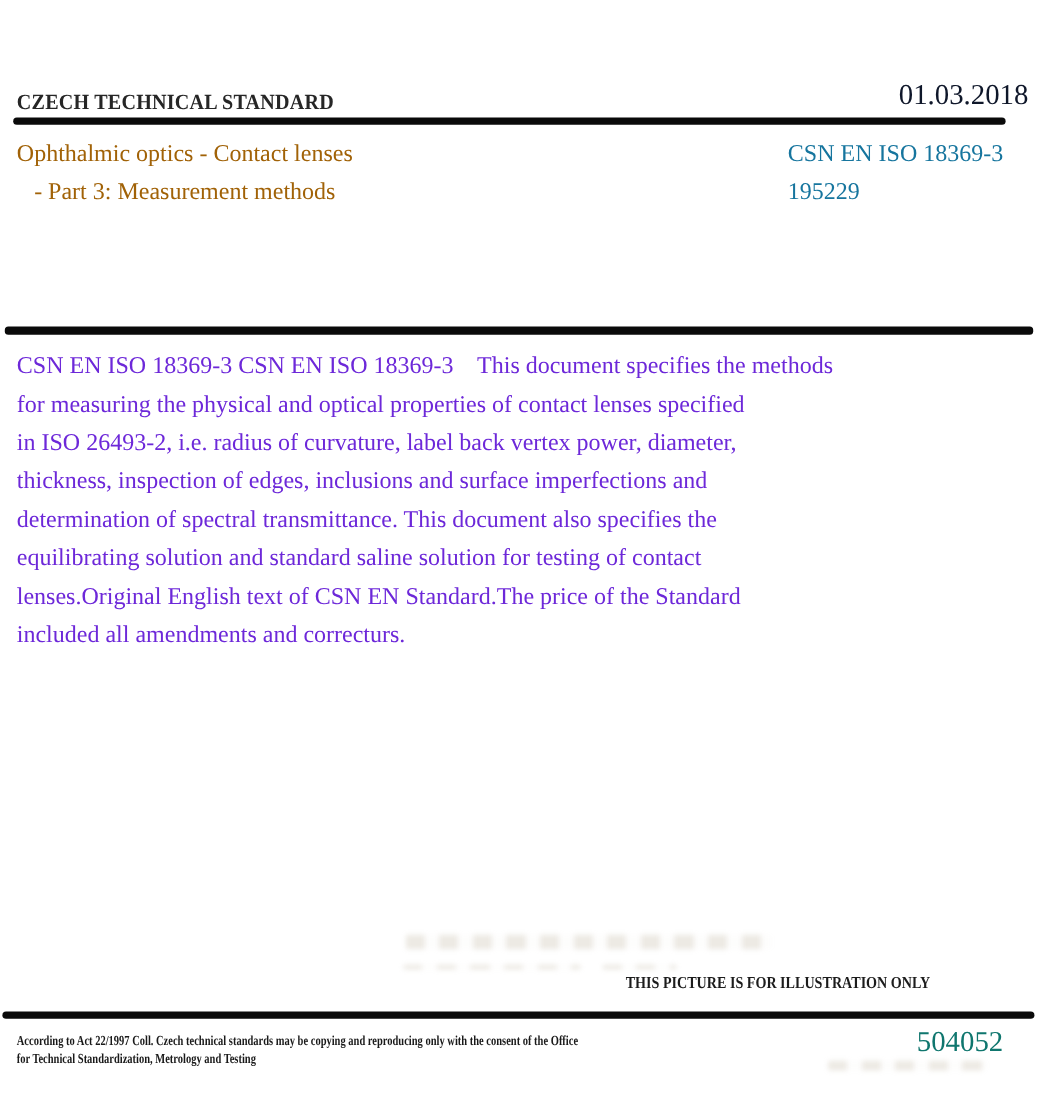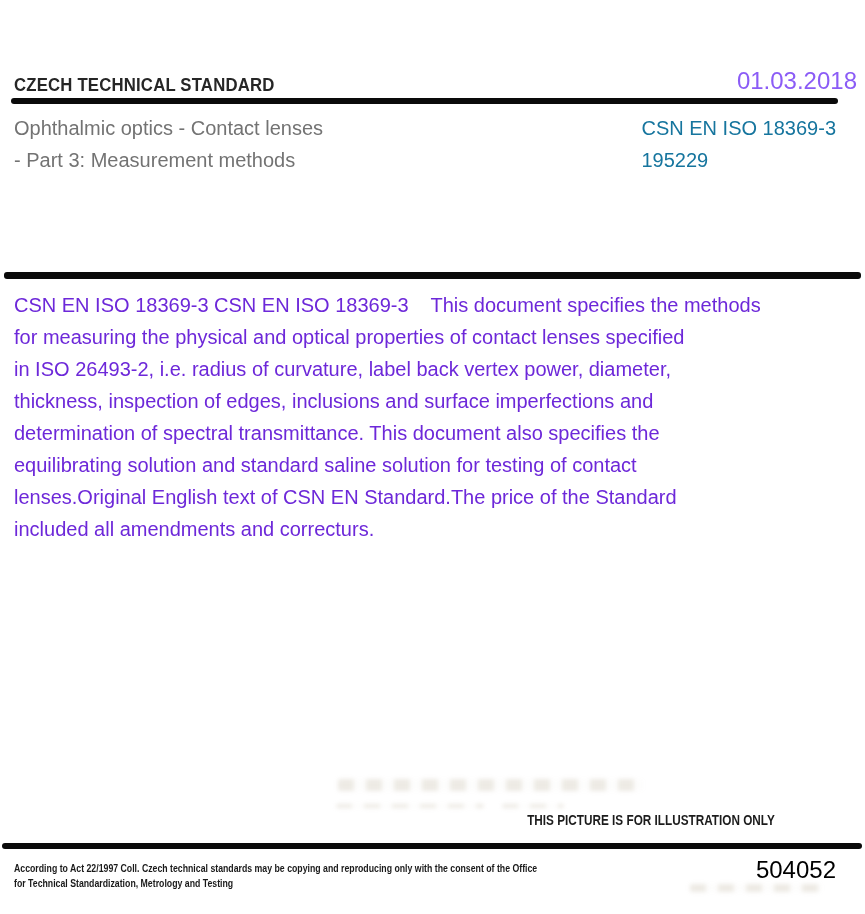--- a/index.html
+++ b/index.html
@@ -5,20 +5,21 @@
   * { margin: 0; padding: 0; box-sizing: border-box; }
   html, body { background: #ffffff; }
   body { font-family: "Liberation Sans", "DejaVu Sans", sans-serif; }
 
   .page {
     position: relative;
     width: 865px;
     height: 914px;
     background: #ffffff;
     overflow: hidden;
+    font-family: Liberation Serif, serif;
   }
 
   .doc-title {
     position: absolute;
     left: 14px;
     top: 75px;
     font-size: 18px;
     font-weight: 700;
     letter-spacing: 0.2px;
     color: #262626;
@@ -26,37 +27,38 @@
     transform: scaleX(0.93);
     transform-origin: 0 50%;
   }
 
   .doc-date {
     position: absolute;
     right: 8px;
     top: 67px;
     font-size: 24px;
     font-weight: 400;
-    color: #8b5cf6;
+    color: #0f172a;
     white-space: nowrap;
   }
 
   .rule { position: absolute; background: #0a0a0a; border-radius: 3px; }
   .rule-1 { left: 11px;  top: 98px;  width: 827px; height: 6px; }
   .rule-2 { left: 4px;   top: 272px; width: 857px; height: 7px; }
   .rule-3 { left: 2px;   top: 843px; width: 860px; height: 6px; }
 
   .std-name {
     position: absolute;
     left: 14px;
     top: 112px;
     font-size: 20px;
     line-height: 32px;
-    color: #737373;
+    color: #a16207;
     white-space: nowrap;
+    text-align: center;
   }
 
   .std-ref {
     position: absolute;
     right: 29px;
     top: 112px;
     font-size: 20px;
     line-height: 32px;
     color: #16759e;
     text-align: left;
@@ -112,21 +114,21 @@
     transform: scaleX(0.76);
     transform-origin: 0 0;
   }
 
   .footer-number {
     position: absolute;
     right: 29px;
     top: 856px;
     font-size: 24px;
     font-weight: 400;
-    color: #000000;
+    color: #0f766e;
     white-space: nowrap;
   }
 </style>
 </head>
 <body>
 
 <div class="page">
 
   <div class="doc-title">CZECH TECHNICAL STANDARD</div>
 

